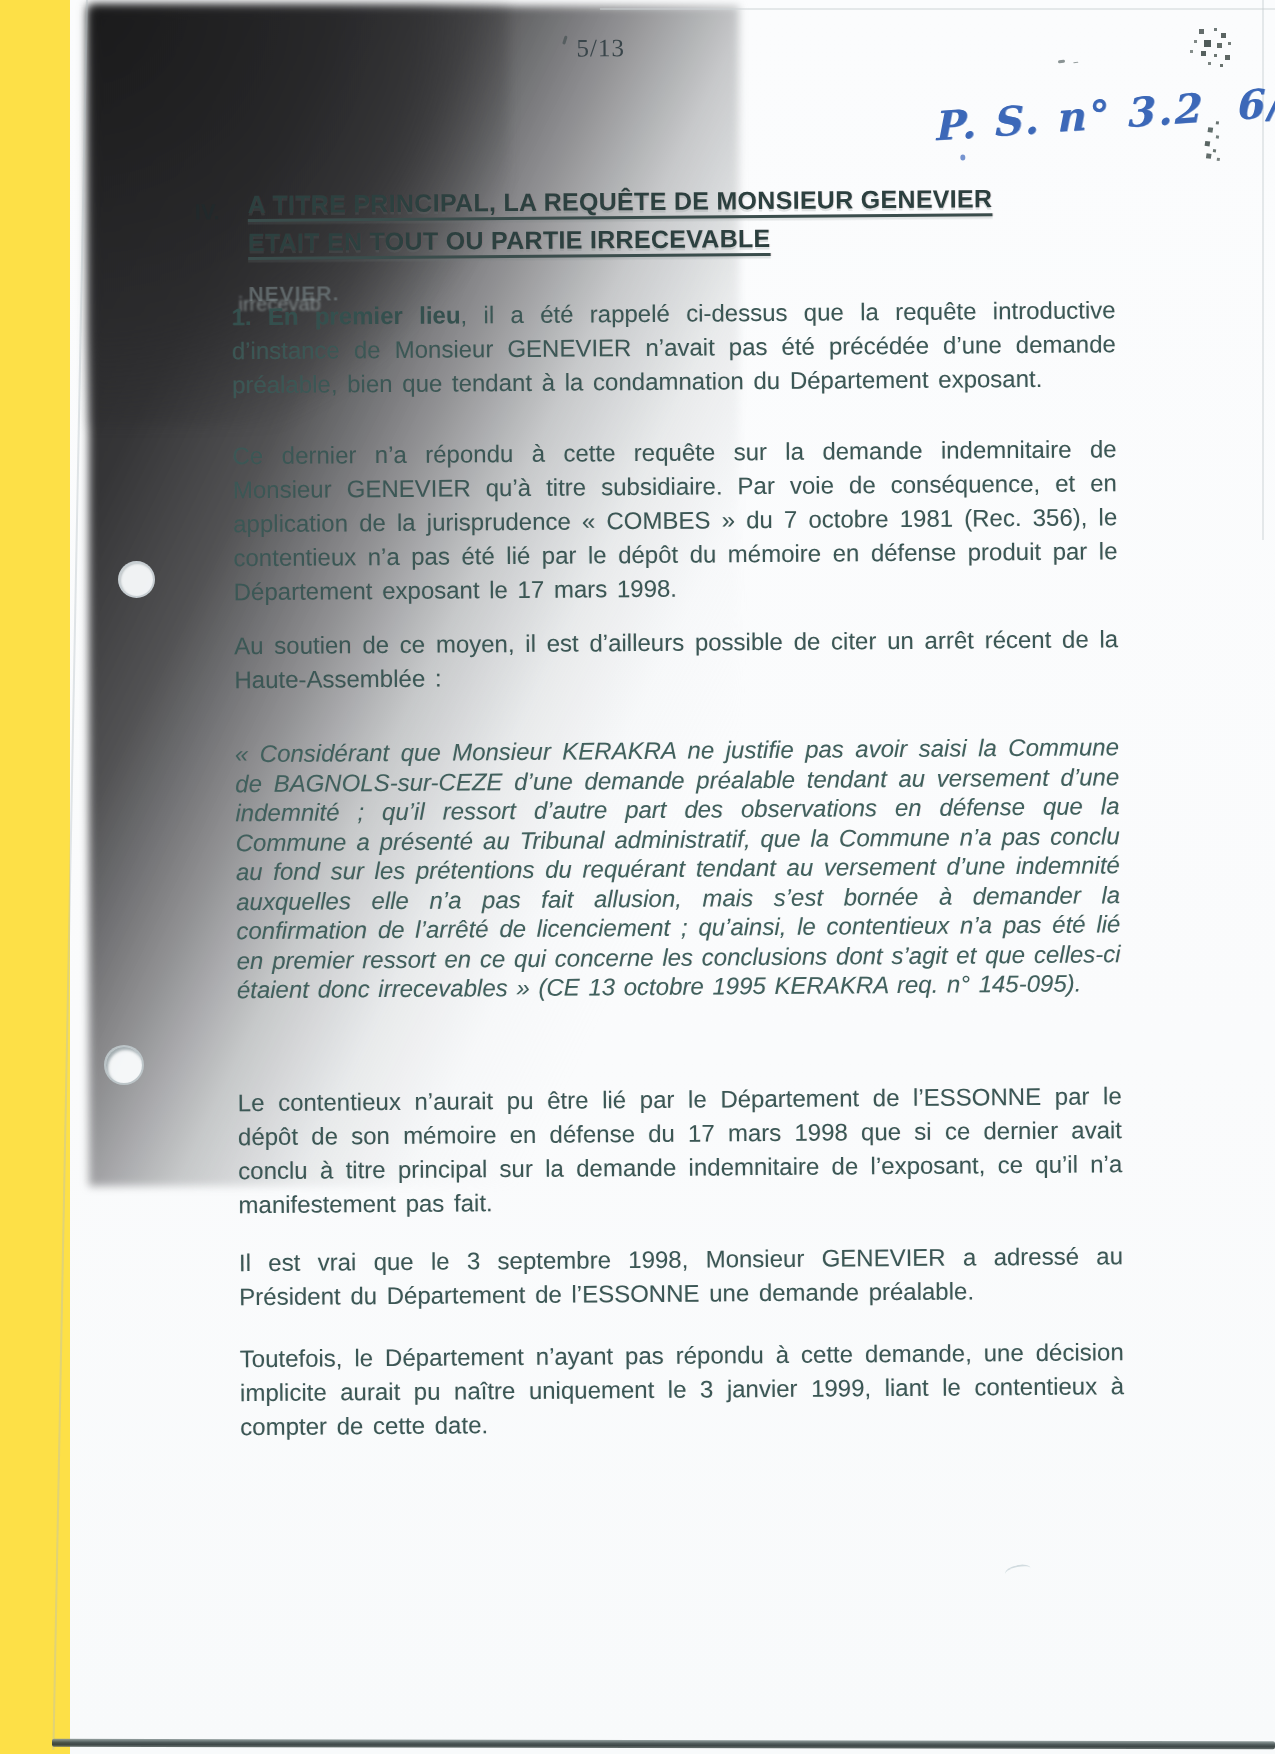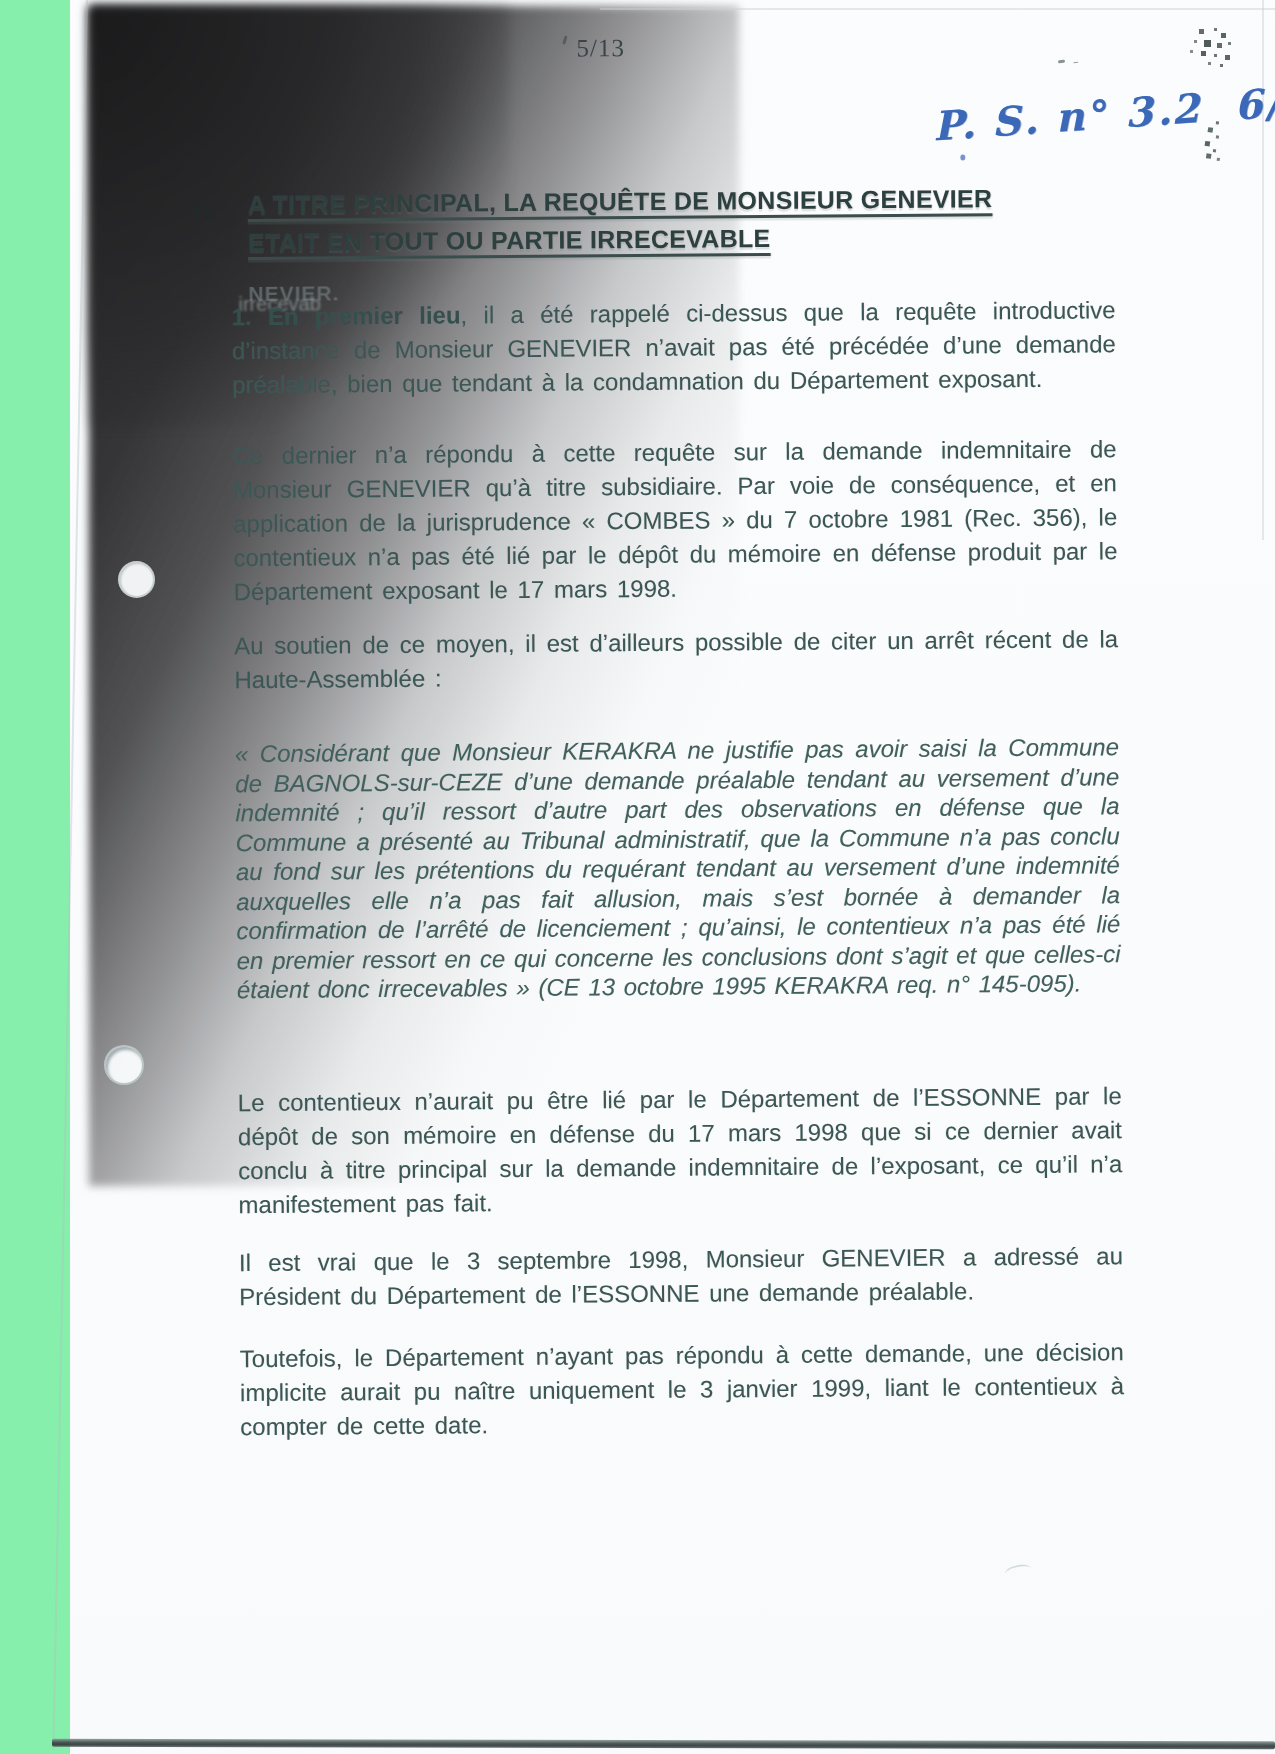--- a/index.html
+++ b/index.html
@@ -1,17 +1,17 @@
 <!DOCTYPE html>
 <html><head>
 <meta charset="utf-8">
 <style>
   html,body{margin:0;padding:0;background:#eef1f3;}
   .scene{position:relative;width:1275px;height:1754px;overflow:hidden;
-         background:#86efac;font-family:"Liberation Sans",sans-serif;}
+         background:#fde047;font-family:"Liberation Sans",sans-serif;}
   .paper{position:absolute;left:70px;top:0;width:1205px;height:1754px;
          background:linear-gradient(180deg,#fbfcfd 0%,#fafbfc 60%,#f8fafb 100%);}
   .left-edge{position:absolute;left:86px;top:0;width:2px;height:1750px;
          background:rgba(180,190,195,.38);transform:rotate(1.1deg);transform-origin:top left;}
   .top-edge{position:absolute;left:600px;top:8px;width:675px;height:2px;background:rgba(205,212,214,.5);}
   .right-edge{position:absolute;left:1262px;top:0;width:2px;height:540px;background:rgba(195,203,206,.4);}
   .bottom-edge{position:absolute;left:52px;top:1740px;width:1223px;height:8px;border-radius:2px;
          background:linear-gradient(180deg,#8d9a99 0%,#3f4b4b 45%,#2e3838 70%,#5a6462 100%);
          transform:rotate(.12deg);opacity:.92;}
   

